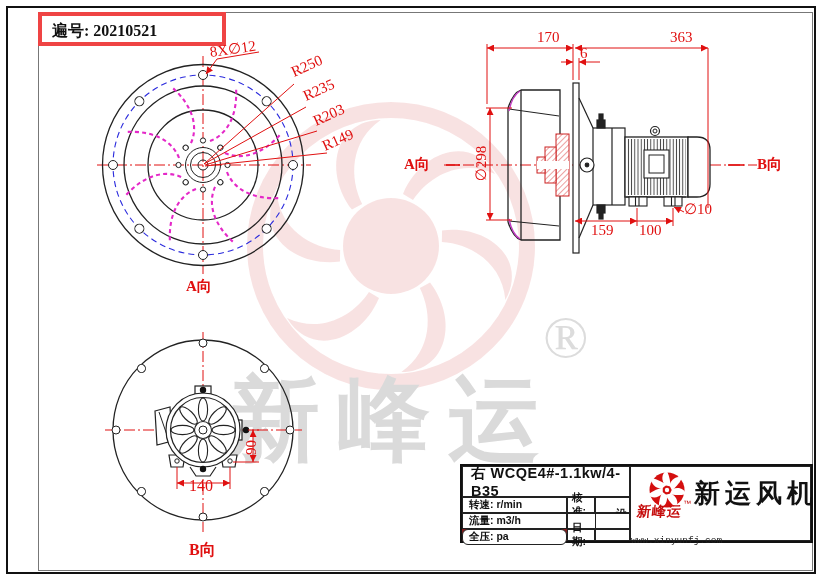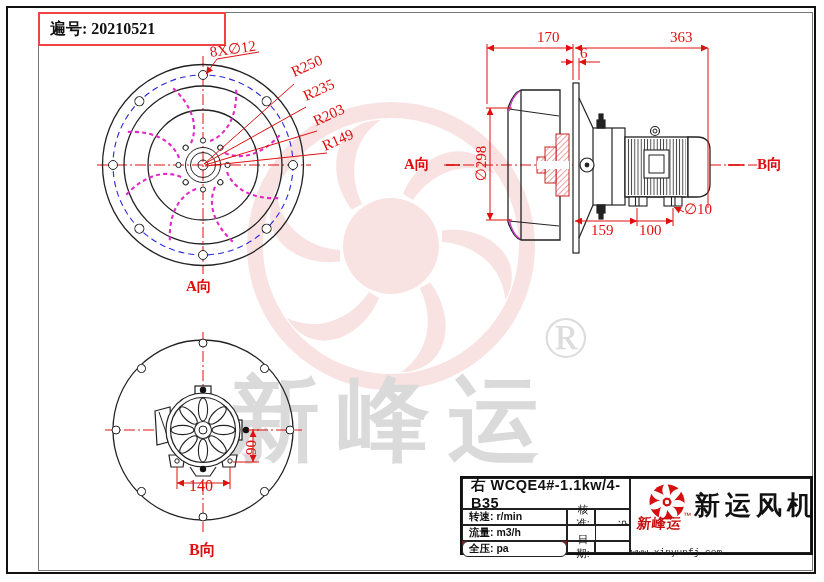--- a/index.html
+++ b/index.html
@@ -4,46 +4,46 @@
 <style>
   html,body{margin:0;padding:0;background:#ffffff;}
   .sheet{position:relative;width:824px;height:582px;background:#fff;overflow:hidden;
          font-family:"Liberation Sans",sans-serif;}
   
   .outer-border{position:absolute;left:6px;top:6px;width:810px;height:568px;
                 border:2px solid #111;box-sizing:border-box;z-index:2;pointer-events:none;}
   .inner-frame{position:absolute;left:38px;top:12px;width:775px;height:559px;
                border:1px solid #777;box-sizing:border-box;z-index:1;}
   .doc-box{position:absolute;left:38px;top:12px;width:188px;height:34px;
-           border:2px solid #ef4444;box-sizing:border-box;background:#fff;z-index:4;
-           display:flex;align-items:center;padding-left:10px;
+           border:4px solid #ef4444;box-sizing:border-box;background:#fff;z-index:4;
+           display:flex;align-items:flex-end;padding-left:10px;
            font-weight:bold;font-size:16px;color:#111;font-family:"Liberation Serif",serif;}
   
   .wm{position:absolute;z-index:0;}
   .wm-text{left:228px;top:358px;width:360px;font-size:92px;font-weight:bold;
            letter-spacing:18px;color:#dadada;white-space:nowrap;}
   .wm-reg{left:543px;top:303px;font-size:60px;color:#dcdcdc;font-family:"Liberation Serif",serif;}
   
   .draw{position:absolute;left:0;top:0;z-index:3;pointer-events:none;}
   
   .dim{position:absolute;color:#e01010;font-size:15px;line-height:1;
        font-family:"Liberation Serif",serif;white-space:nowrap;z-index:4;}
   .dim.cn{font-size:15px;font-weight:bold;}
   .rot25{transform:rotate(-24deg);transform-origin:left top;}
   .rot90{transform:rotate(-90deg);}
   
-  .tb{position:absolute;left:460px;top:476px;width:353px;height:79px;z-index:4;
+  .tb{position:absolute;left:460px;top:464px;width:353px;height:79px;z-index:4;
       border:2px solid #111;box-sizing:border-box;background:#7f1d1d;}
   .tb .cell{position:absolute;box-sizing:border-box;border:1px solid #222;background:#fff;}
   .tb-model{left:0;top:0;width:168px;height:31px;display:flex;align-items:center;
             padding-left:8px;font-weight:bold;font-size:14.5px;color:#111;letter-spacing:.5px;}
   .tb-row-label{left:0;width:105px;height:16px;display:flex;align-items:center;
             padding-left:6px;font-weight:bold;font-size:10.5px;color:#111;}
   .tb-row-field{left:105px;width:28px;height:16px;display:flex;align-items:center;
-            padding-left:4px;font-weight:normal;font-size:10.5px;color:#111;text-align:center;}
+            padding-left:4px;font-weight:bold;font-size:10.5px;color:#111;}
   .tb-row-value{left:133px;width:35px;height:16px;}
   .tb-logo-area{left:168px;top:0;width:181px;height:75px;border-left:1px solid #222;}
   .brand-big{position:absolute;left:63px;top:9px;font-size:26px;font-weight:bold;
              color:#111;letter-spacing:5px;white-space:nowrap;}
   .brand-small{position:absolute;left:6px;top:36px;font-size:14px;font-weight:bold;
              color:#c50d0d;transform:skewX(-6deg);letter-spacing:1px;white-space:nowrap;}
   .brand-tm{position:absolute;left:52px;top:32px;font-size:8px;color:#c50d0d;}
   .site1{position:absolute;left:0;top:57px;width:181px;text-align:center;
          font-size:9.5px;font-weight:bold;color:#222;}
   .site2{position:absolute;left:0;top:68px;width:181px;

